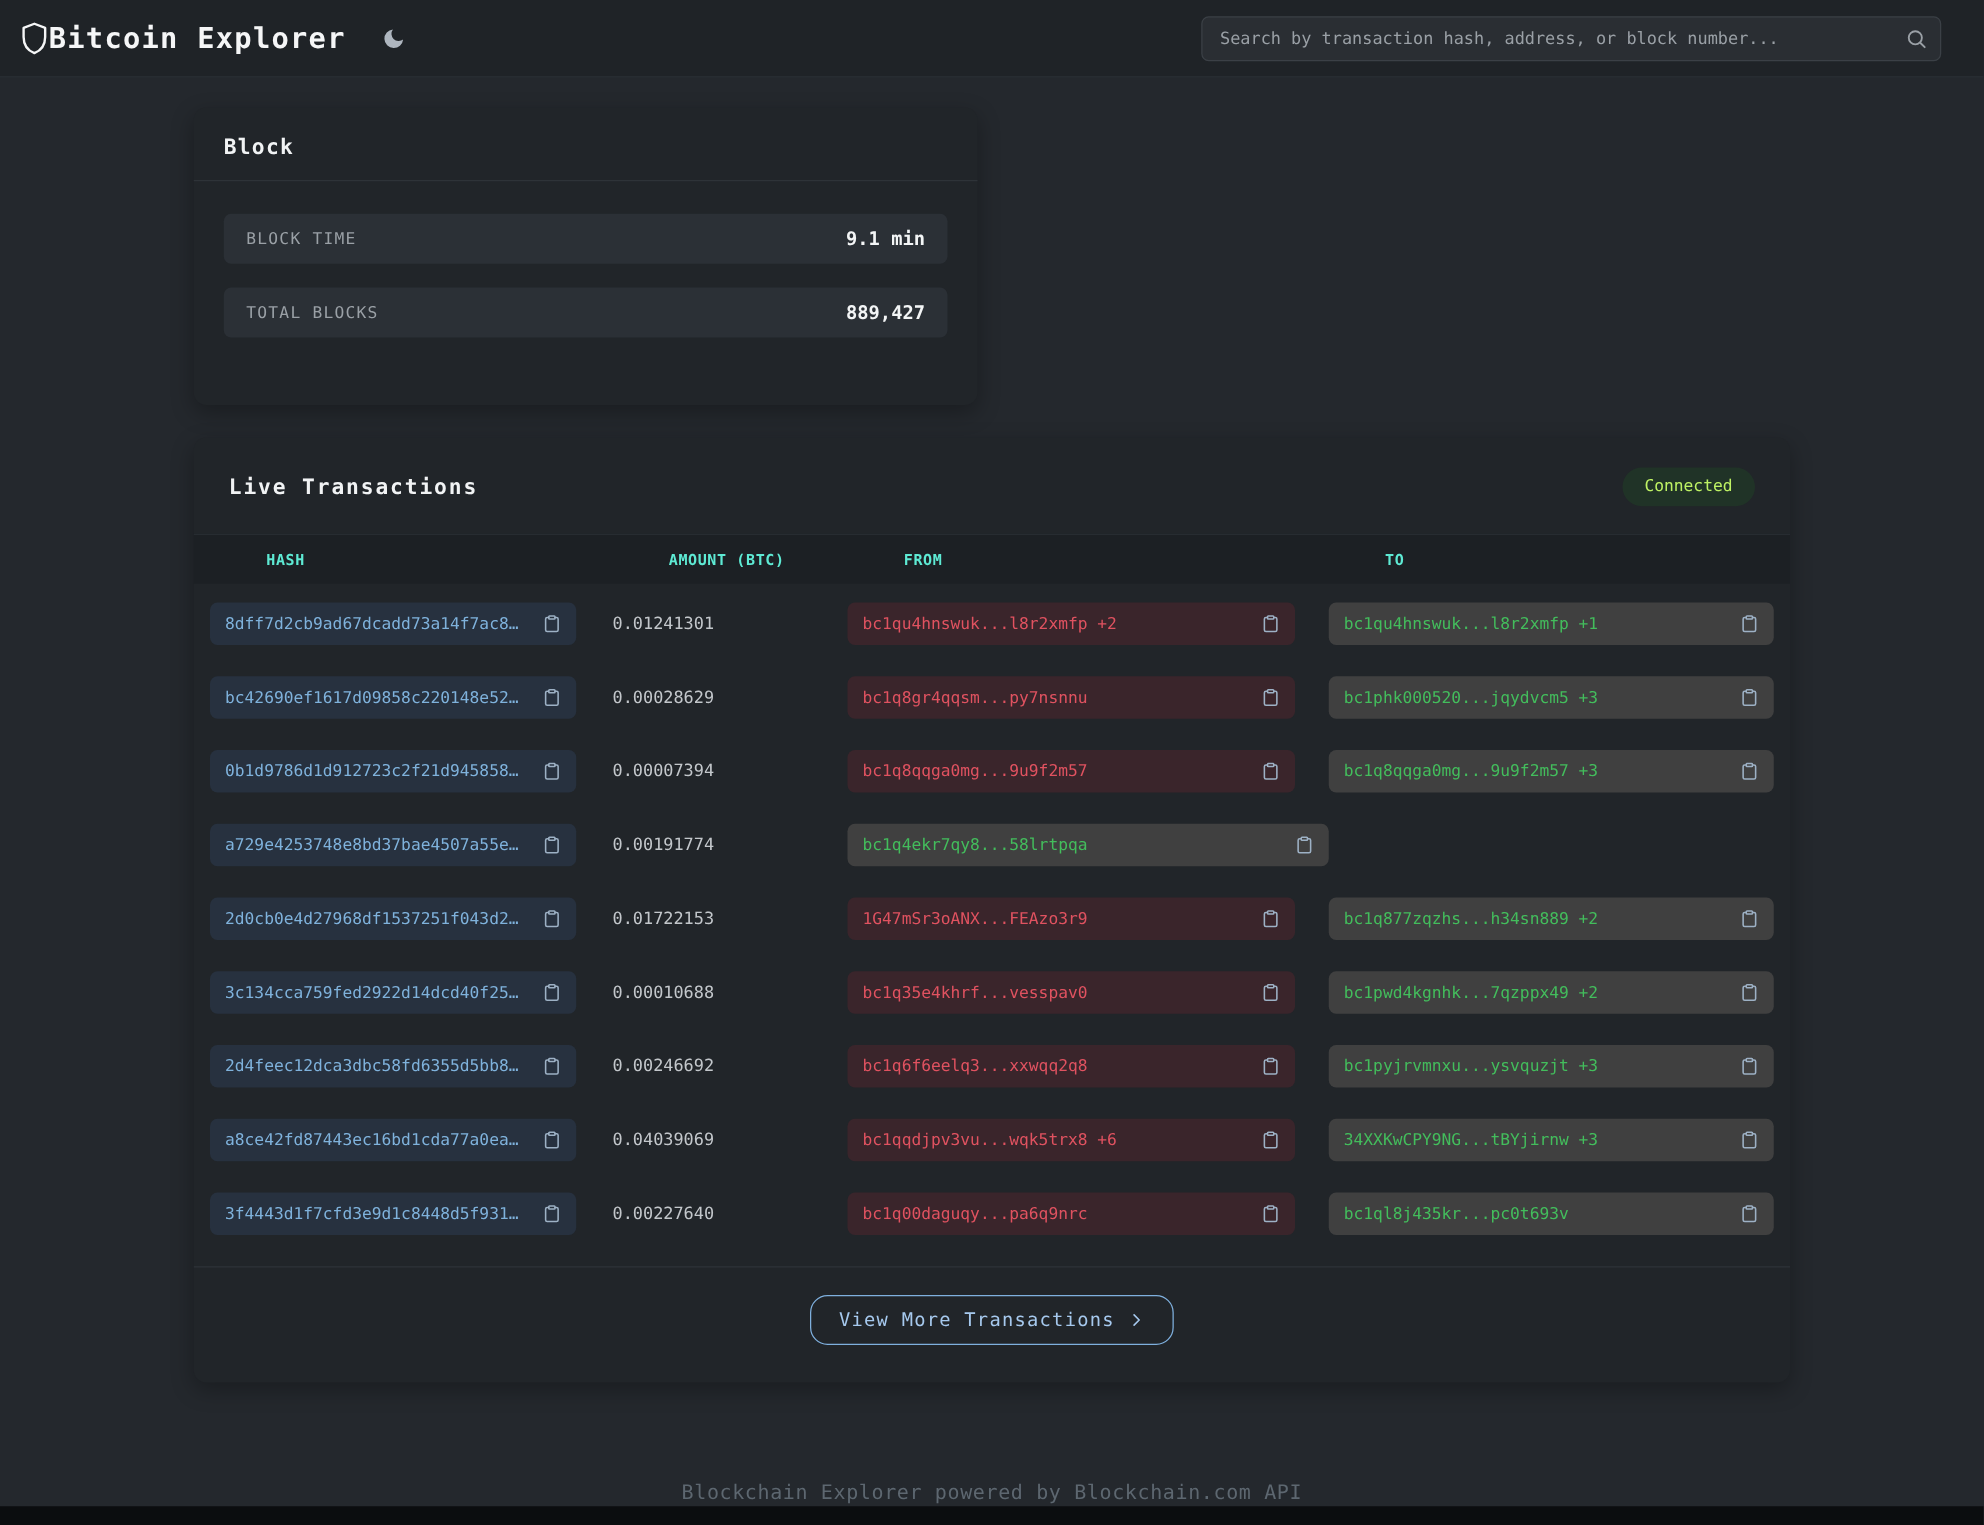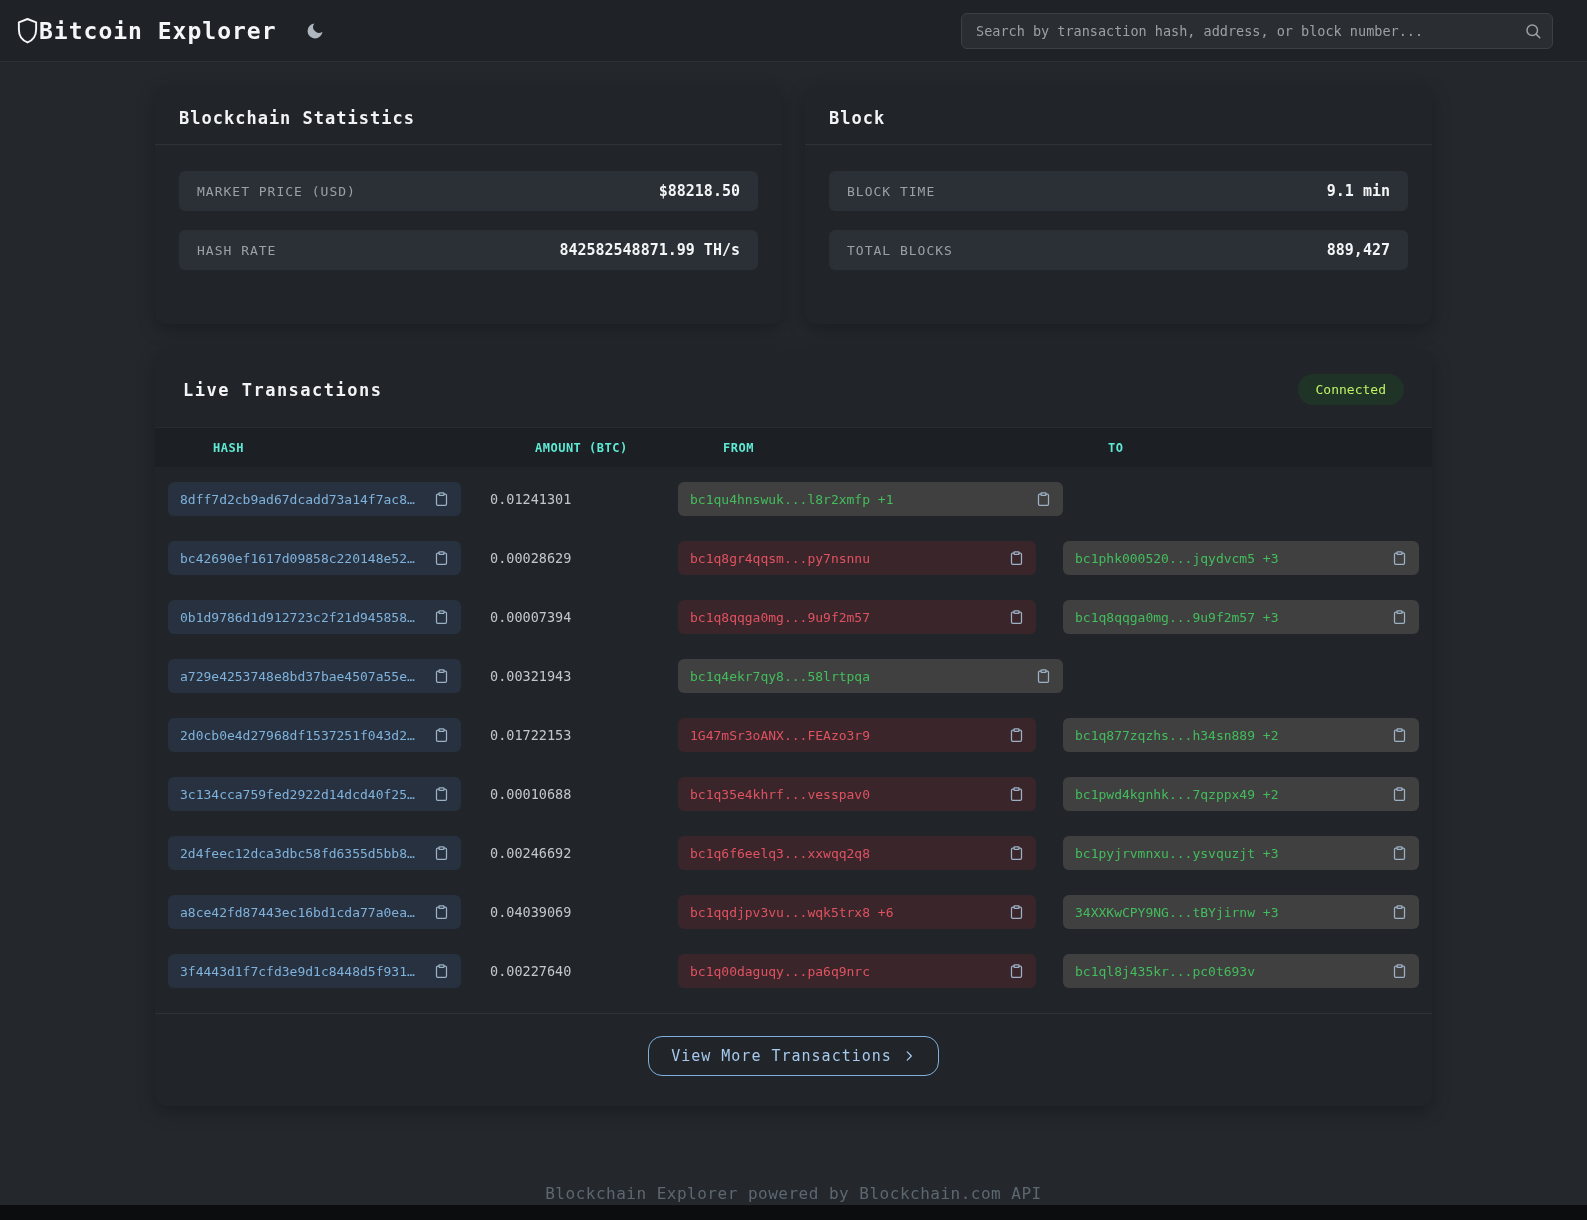--- a/index.html
+++ b/index.html
@@ -138,34 +138,20 @@
         <circle cx="11" cy="11" r="7"></circle>
           <line x1="16.5" y1="16.5" x2="21" y2="21"></line>
       </svg>
     </span>
   </div>
 </header>
 
 <main class="content">
 
   <div class="cards-row">
-    <section class="card stat-card">
-      <h2 class="card-title">Blockchain Statistics</h2>
-      <hr class="card-divider">
-      <div class="stat-rows">
-        <div class="stat-row">
-          <span class="stat-label">MARKET PRICE (USD)</span>
-          <span class="stat-value">$88218.50</span>
-        </div>
-        <div class="stat-row">
-          <span class="stat-label">HASH RATE</span>
-          <span class="stat-value">842582548871.99 TH/s</span>
-        </div>
-      </div>
-    </section>
 
     <section class="card stat-card">
       <h2 class="card-title">Block</h2>
       <hr class="card-divider">
       <div class="stat-rows">
         <div class="stat-row">
           <span class="stat-label">BLOCK TIME</span>
           <span class="stat-value">9.1 min</span>
         </div>
         <div class="stat-row">
@@ -194,20 +180,31 @@
     <div class="pill pill-hash">
       <span class="addr">8dff7d2cb9ad67dcadd73a14f7ac8…</span>
       <button class="copy-btn">
         <svg width="15" height="16" viewBox="0 0 24 24" fill="none" stroke="#9db1c5" stroke-width="2" stroke-linecap="round" stroke-linejoin="round">
           <rect x="8" y="2" width="8" height="4" rx="1"></rect>
           <path d="M16 4h2a2 2 0 0 1 2 2v14a2 2 0 0 1-2 2H6a2 2 0 0 1-2-2V6a2 2 0 0 1 2-2h2"></path>
         </svg>
       </button>
     </div>
     <span class="tx-amount">0.01241301</span>
+    <div>
+      <div class="pill pill-from">
+        <span class="addr">bc1qu4hnswuk...l8r2xmfp +2</span>
+        <button class="copy-btn">
+          <svg width="15" height="16" viewBox="0 0 24 24" fill="none" stroke="#9db1c5" stroke-width="2" stroke-linecap="round" stroke-linejoin="round">
+            <rect x="8" y="2" width="8" height="4" rx="1"></rect>
+            <path d="M16 4h2a2 2 0 0 1 2 2v14a2 2 0 0 1-2 2H6a2 2 0 0 1-2-2V6a2 2 0 0 1 2-2h2"></path>
+          </svg>
+        </button>
+      </div>
+    </div>
     <div class="pill pill-to">
       <span class="addr">bc1qu4hnswuk...l8r2xmfp +1</span>
       <button class="copy-btn">
         <svg width="15" height="16" viewBox="0 0 24 24" fill="none" stroke="#9db1c5" stroke-width="2" stroke-linecap="round" stroke-linejoin="round">
           <rect x="8" y="2" width="8" height="4" rx="1"></rect>
           <path d="M16 4h2a2 2 0 0 1 2 2v14a2 2 0 0 1-2 2H6a2 2 0 0 1-2-2V6a2 2 0 0 1 2-2h2"></path>
         </svg>
       </button>
     </div>
   </div>
@@ -281,21 +278,21 @@
   <div class="tx-grid tx-row">
     <div class="pill pill-hash">
       <span class="addr">a729e4253748e8bd37bae4507a55e…</span>
       <button class="copy-btn">
         <svg width="15" height="16" viewBox="0 0 24 24" fill="none" stroke="#9db1c5" stroke-width="2" stroke-linecap="round" stroke-linejoin="round">
           <rect x="8" y="2" width="8" height="4" rx="1"></rect>
           <path d="M16 4h2a2 2 0 0 1 2 2v14a2 2 0 0 1-2 2H6a2 2 0 0 1-2-2V6a2 2 0 0 1 2-2h2"></path>
         </svg>
       </button>
     </div>
-    <span class="tx-amount">0.00321943</span>
+    <span class="tx-amount">0.00191774</span>
     <div class="pill pill-to">
       <span class="addr">bc1q4ekr7qy8...58lrtpqa</span>
       <button class="copy-btn">
         <svg width="15" height="16" viewBox="0 0 24 24" fill="none" stroke="#9db1c5" stroke-width="2" stroke-linecap="round" stroke-linejoin="round">
           <rect x="8" y="2" width="8" height="4" rx="1"></rect>
           <path d="M16 4h2a2 2 0 0 1 2 2v14a2 2 0 0 1-2 2H6a2 2 0 0 1-2-2V6a2 2 0 0 1 2-2h2"></path>
         </svg>
       </button>
     </div>
   </div>

